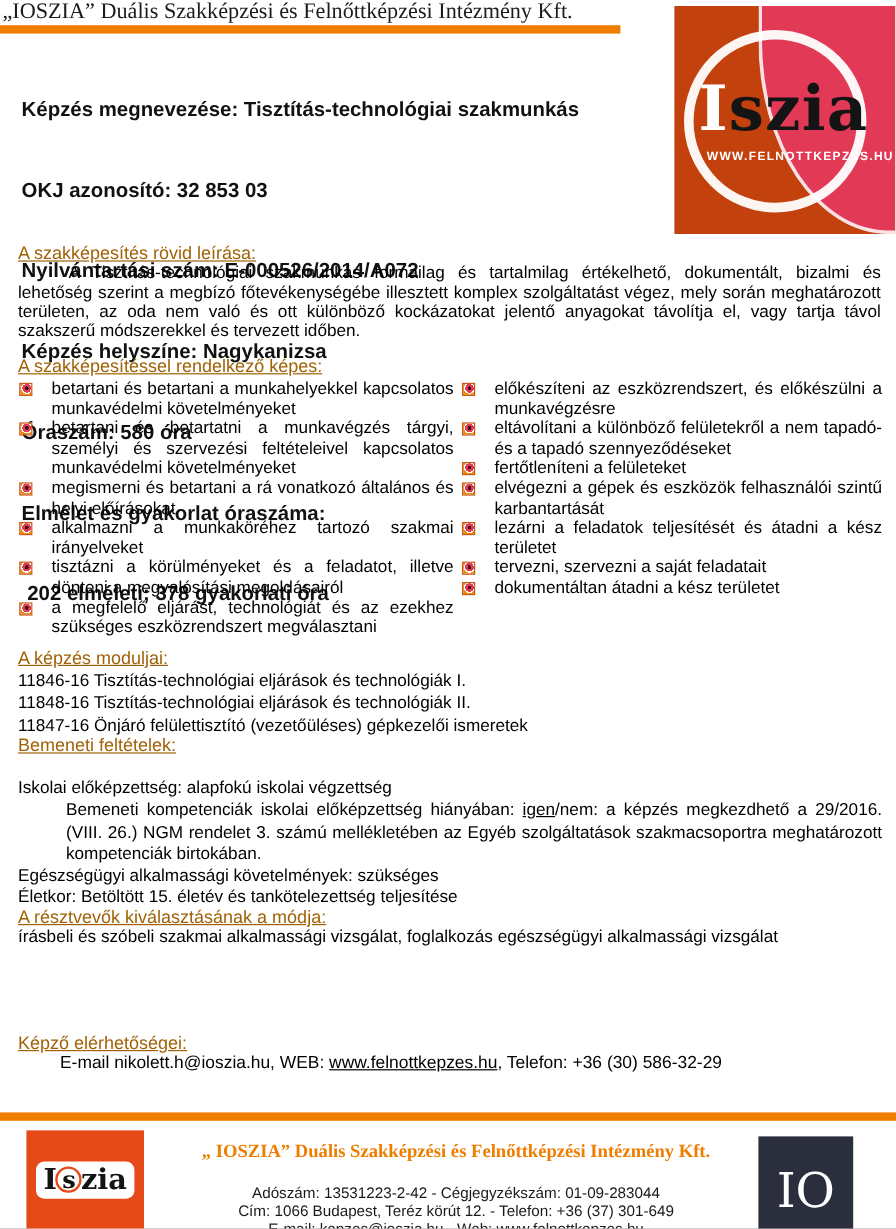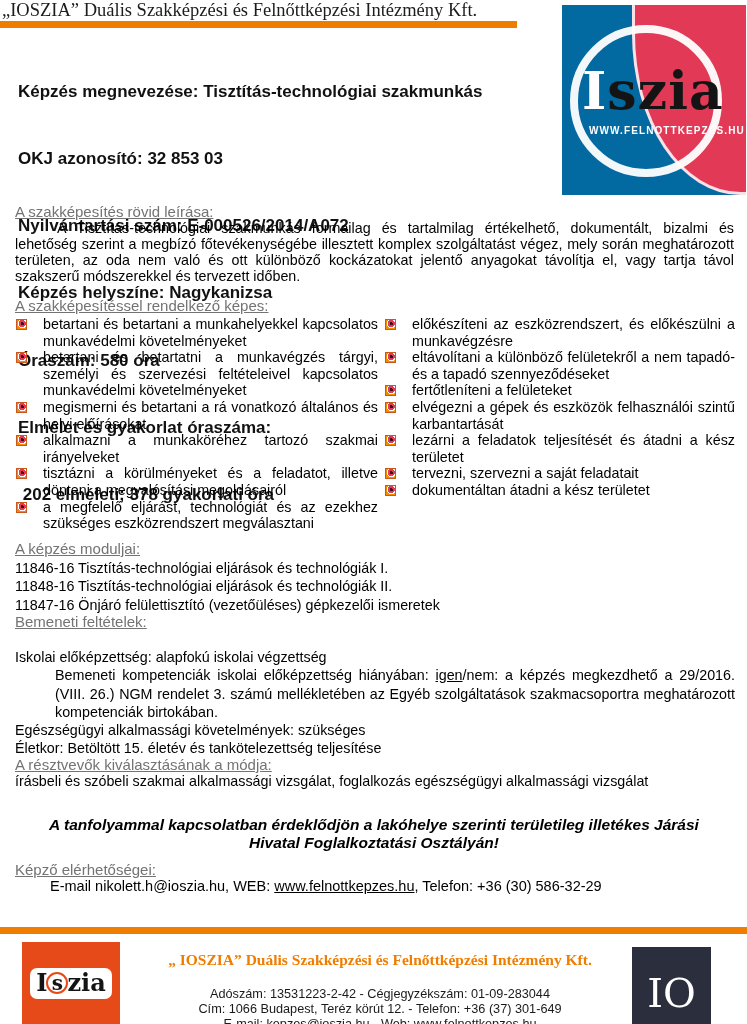--- a/index.html
+++ b/index.html
@@ -20,21 +20,21 @@
     font-size: 18.5px; color: #1c1c1c; white-space: nowrap;
   }
   .header-bar {
     position: absolute; left: 0; top: 21px;
     width: 517px; height: 7px; background: #EF7D00;
   }
   
   .logo {
     position: absolute; left: 562px; top: 5px;
     width: 184px; height: 190px;
-    background: #0369a1; overflow: hidden;
+    background: #c2410c; overflow: hidden;
   }
   .logo-pink {
     position: absolute; left: 38%; top: 0; right: 0; height: 100%;
     background: #E23A56;
     border-bottom-left-radius: 95% 85%;
     border-left: 3px solid rgba(255,255,255,.85);
     border-bottom: 3px solid rgba(255,255,255,.85);
   }
   .logo-ring {
     position: absolute; left: 8px; top: 20px;
@@ -55,21 +55,21 @@
   }
   
   .title-block {
     position: absolute; left: 18px; top: 36px; width: 545px;
     font-size: 17px; font-weight: bold; line-height: 22.4px;
     white-space: pre;
   }
   
   .sec-h {
     position: absolute; left: 15px;
-    font-size: 15px; text-decoration: underline; color: #737373;
+    font-size: 15px; text-decoration: underline; color: #a16207;
   }
   
   .desc-body {
     position: absolute; left: 15px; top: 221px; width: 719px;
     font-size: 14.3px; line-height: 15.9px;
     text-align: justify; text-indent: 42px; color: #000;
   }
   
   .columns {
     position: absolute; left: 15px; top: 316px; width: 732px;
@@ -219,21 +219,20 @@
   <div class="entry-body">
     <div>Iskolai előképzettség: alapfokú iskolai végzettség</div>
     <div class="entry-justify"><span>Bemeneti kompetenciák iskolai előképzettség hiányában: </span><span class="u">igen</span><span>/nem: a képzés megkezdhető a 29/2016. (VIII. 26.) NGM rendelet 3. számú mellékletében az Egyéb szolgáltatások szakmacsoportra meghatározott kompetenciák birtokában.</span></div>
     <div>Egészségügyi alkalmassági követelmények: szükséges</div>
     <div>Életkor: Betöltött 15. életév és tankötelezettség teljesítése</div>
   </div>
 
   <div class="sec-h" style="top:756px">A résztvevők kiválasztásának a módja:</div>
   <div class="sel-body">írásbeli és szóbeli szakmai alkalmassági vizsgálat, foglalkozás egészségügyi alkalmassági vizsgálat</div>
 
-  <div class="notice">A tanfolyammal kapcsolatban érdeklődjön a lakóhelye szerinti területileg illetékes Járási Hivatal Foglalkoztatási Osztályán!</div>
 
   <div class="sec-h" style="top:861px">Képző elérhetőségei:</div>
   <div class="contact-line"><span>E-mail nikolett.h@ioszia.hu, WEB: </span><span class="link">www.felnottkepzes.hu</span><span>, Telefon: +36 (30) 586-32-29</span></div>
 
   <div class="footer-bar"></div>
 
   <div class="footer-left-logo">
     <div class="fl-box">
         <span>I</span>
         <span class="fl-s">s</span>

